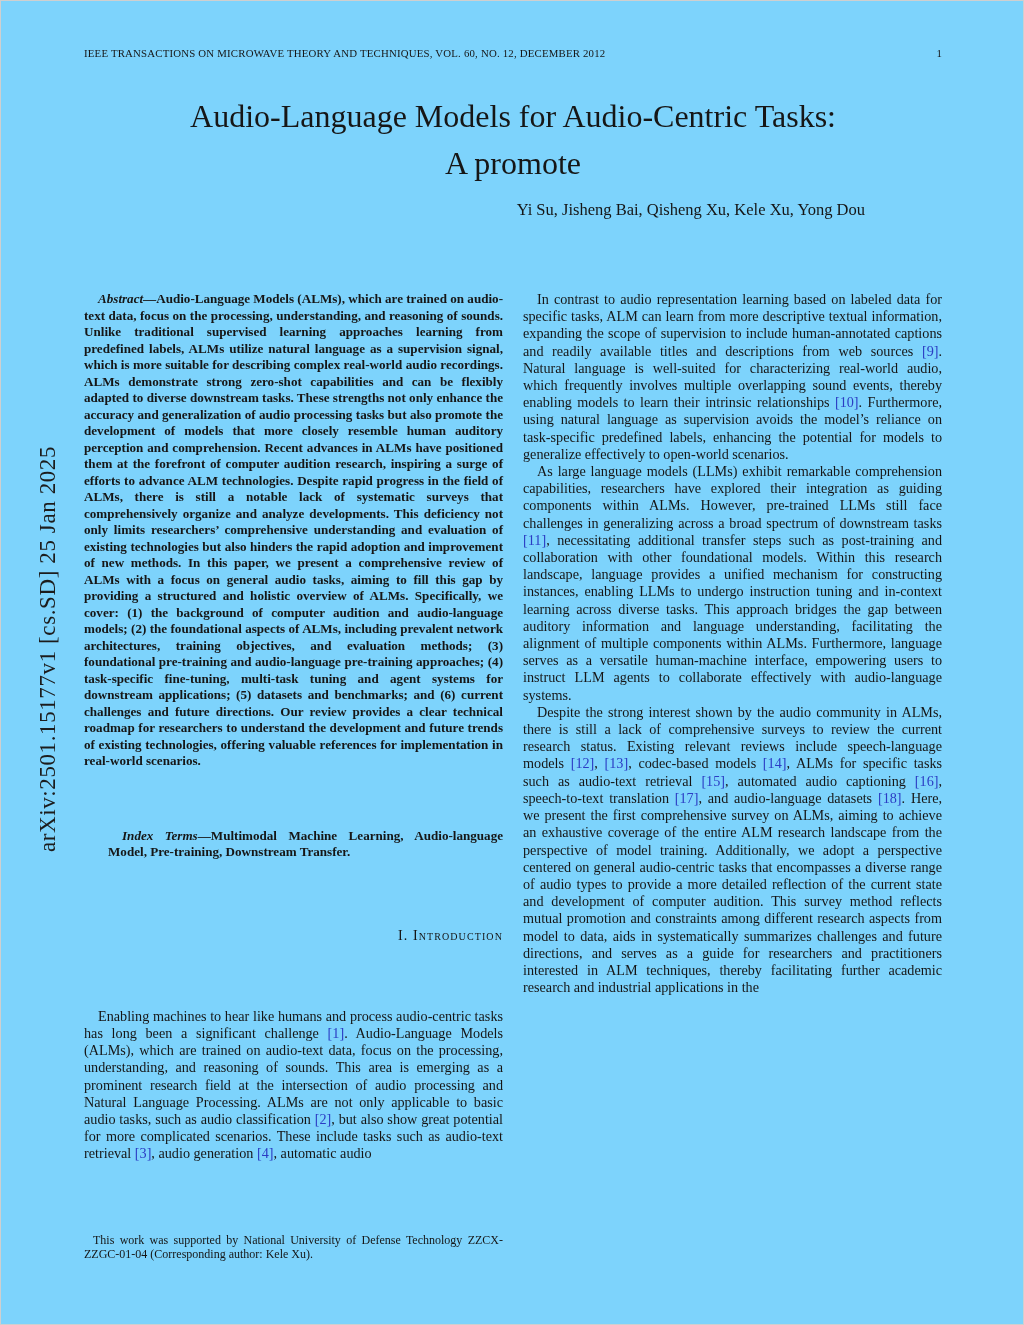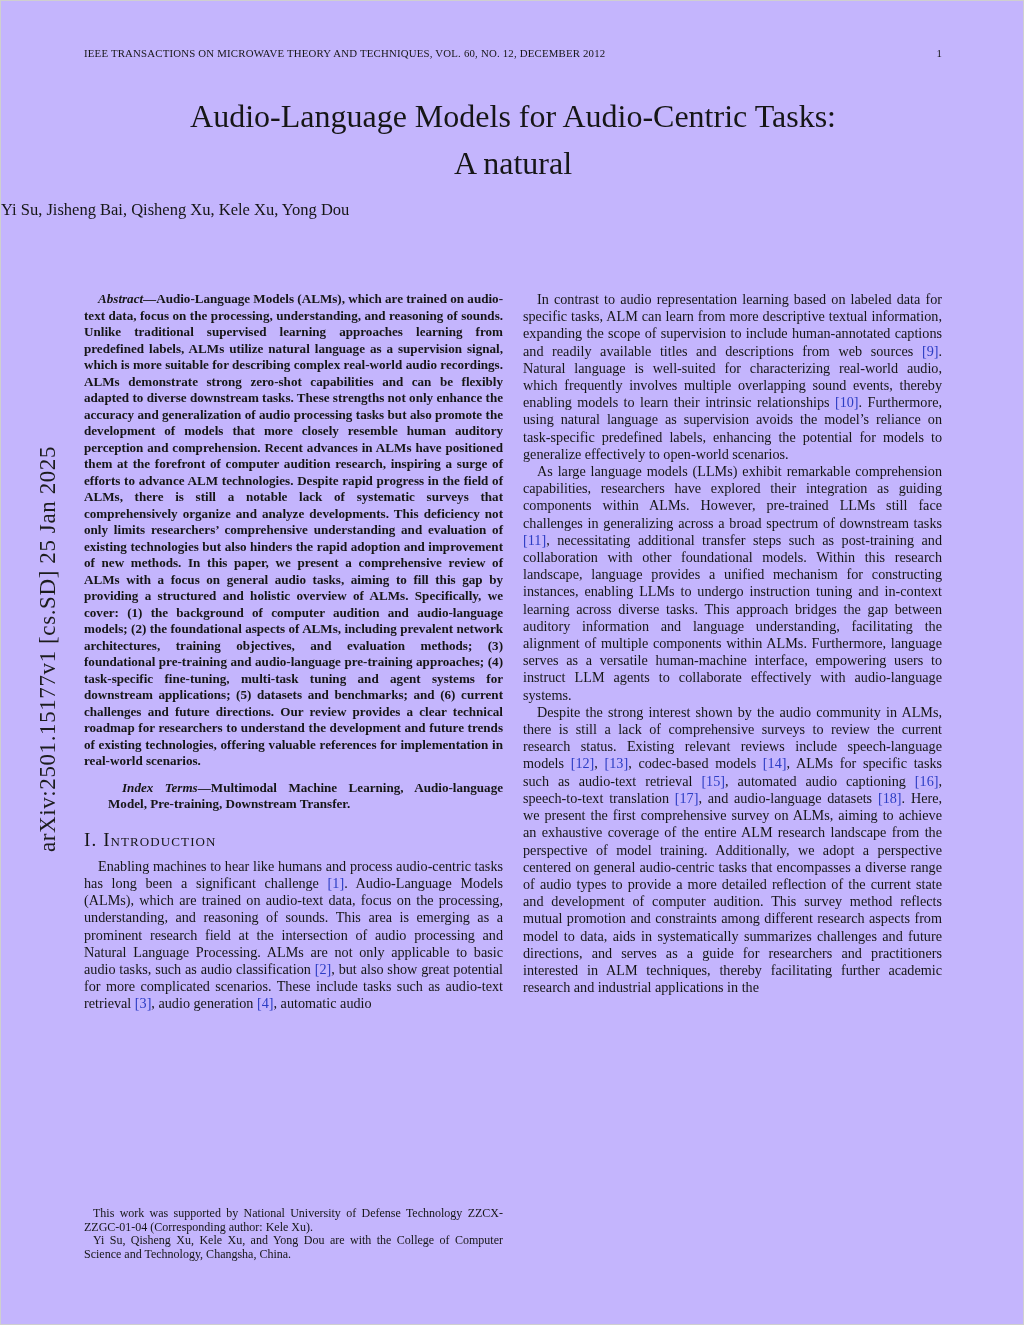--- a/index.html
+++ b/index.html
@@ -4,97 +4,96 @@
 <style>
   * { margin:0; padding:0; box-sizing:border-box; }
   html, body { background:#e9e9e9; }
   body {
     width:1024px; height:1325px;
     font-family:"Liberation Serif","DejaVu Serif",serif;
     color:#161616;
   }
   .page {
     position:relative; width:1024px; height:1325px;
-    background:#c4b5fd; border:1px solid #cfcfcf; overflow:hidden;
+    background:#7dd3fc; border:1px solid #cfcfcf; overflow:hidden;
   }
   .running-header {
     position:absolute; top:46px; left:83px; width:858px;
     display:flex; justify-content:space-between;
     font-size:10.8px; letter-spacing:0.2px; white-space:nowrap;
   }
   .paper-title {
     position:absolute; top:92px; left:0; width:1024px;
     text-align:center; font-size:32px; font-weight:normal; line-height:47px;
   }
   .authors {
     position:absolute; top:199px; left:0; width:864px;
-    text-align:left; font-size:16.5px;
+    text-align:right; font-size:16.5px;
   }
   .arxiv-watermark {
     position:absolute; top:648px; left:47px;
     transform:translate(-50%,-50%) rotate(-90deg);
     white-space:nowrap; font-size:23px; letter-spacing:0.6px; color:#1c1c1c;
   }
   .columns {
     position:absolute; top:290px; left:83px; width:858px;
     display:flex; gap:20px;
   }
   .col {
     width:419px; text-align:justify;
     font-size:14.2px; line-height:17.2px;
-    hyphens:auto; -webkit-hyphens:auto;
+    hyphens:auto;gap:48px; -webkit-hyphens:auto;
   }
   .col.left { display:flex; flex-direction:column; height:970px; }
   .abstract, .index-terms {
     font-weight:bold; font-size:13.1px; line-height:16.5px; text-indent:14px;
   }
   .index-terms { margin-top:10px;margin-left:24px; }
   .abs-label, .it-label { font-style:italic; }
   .section-heading {
-    text-align:left; text-indent:0;
+    text-align:right; text-indent:0;
     font-variant:small-caps; font-weight:normal;
-    font-size:19px; letter-spacing:1.1px;
-    margin-top:18px; margin-bottom:10px;
+    font-size:14px; letter-spacing:1.1px;
+    margin-top:18px; margin-bottom:16px;
   }
   .para { text-indent:14px; }
   .para.noindent { text-indent:0; }
   .footnotes { margin-top:auto; font-size:12px; line-height:13.4px; }
   .footnotes p { text-indent:9px; }
   .cite { color:var(--cite-color, #2b3cc4); }
 </style>
 </head>
 <body>
 
 <div class="page">
 
   <div class="running-header">
     <span>IEEE TRANSACTIONS ON MICROWAVE THEORY AND TECHNIQUES, VOL. 60, NO. 12, DECEMBER 2012</span>
     <span>1</span>
   </div>
 
   <div class="arxiv-watermark">arXiv:2501.15177v1  [cs.SD]  25 Jan 2025</div>
 
-  <h1 class="paper-title"><span>Audio-Language Models for Audio-Centric Tasks:</span><br><span>A natural</span></h1>
+  <h1 class="paper-title"><span>Audio-Language Models for Audio-Centric Tasks:</span><br><span>A promote</span></h1>
 
   <div class="authors">Yi Su, Jisheng Bai, Qisheng Xu, Kele Xu, Yong Dou</div>
 
   <div class="columns">
 
     <div class="col left">
       <p class="abstract"><span class="abs-label">Abstract</span><span>—Audio-Language Models (ALMs), which are trained on audio-text data, focus on the processing, understanding, and reasoning of sounds. Unlike traditional supervised learning approaches learning from predefined labels, ALMs utilize natural language as a supervision signal, which is more suitable for describing complex real-world audio recordings. ALMs demonstrate strong zero-shot capabilities and can be flexibly adapted to diverse downstream tasks. These strengths not only enhance the accuracy and generalization of audio processing tasks but also promote the development of models that more closely resemble human auditory perception and comprehension. Recent advances in ALMs have positioned them at the forefront of computer audition research, inspiring a surge of efforts to advance ALM technologies. Despite rapid progress in the field of ALMs, there is still a notable lack of systematic surveys that comprehensively organize and analyze developments. This deficiency not only limits researchers’ comprehensive understanding and evaluation of existing technologies but also hinders the rapid adoption and improvement of new methods. In this paper, we present a comprehensive review of ALMs with a focus on general audio tasks, aiming to fill this gap by providing a structured and holistic overview of ALMs. Specifically, we cover: (1) the background of computer audition and audio-language models; (2) the foundational aspects of ALMs, including prevalent network architectures, training objectives, and evaluation methods; (3) foundational pre-training and audio-language pre-training approaches; (4) task-specific fine-tuning, multi-task tuning and agent systems for downstream applications; (5) datasets and benchmarks; and (6) current challenges and future directions. Our review provides a clear technical roadmap for researchers to understand the development and future trends of existing technologies, offering valuable references for implementation in real-world scenarios.</span></p>
 
       <p class="index-terms"><span class="it-label">Index Terms</span><span>—Multimodal Machine Learning, Audio-language Model, Pre-training, Downstream Transfer.</span></p>
 
       <h2 class="section-heading">I. Introduction</h2>
 
       <p class="para">Enabling machines to hear like humans and process audio-centric tasks has long been a significant challenge <span class="cite">[1]</span>. Audio-Language Models (ALMs), which are trained on audio-text data, focus on the processing, understanding, and reasoning of sounds. This area is emerging as a prominent research field at the intersection of audio processing and Natural Language Processing. ALMs are not only applicable to basic audio tasks, such as audio classification <span class="cite">[2]</span>, but also show great potential for more complicated scenarios. These include tasks such as audio-text retrieval <span class="cite">[3]</span>, audio generation <span class="cite">[4]</span>, automatic audio</p>
 
       <div class="footnotes">
         <p>This work was supported by National University of Defense Technology ZZCX-ZZGC-01-04 (Corresponding author: Kele Xu).</p>
-        <p>Yi Su, Qisheng Xu, Kele Xu, and Yong Dou are with the College of Computer Science and Technology, Changsha, China.</p>
       </div>
     </div>
 
     <div class="col right">
       <p class="para">In contrast to audio representation learning based on labeled data for specific tasks, ALM can learn from more descriptive textual information, expanding the scope of supervision to include human-annotated captions and readily available titles and descriptions from web sources <span class="cite">[9]</span>. Natural language is well-suited for characterizing real-world audio, which frequently involves multiple overlapping sound events, thereby enabling models to learn their intrinsic relationships <span class="cite">[10]</span>. Furthermore, using natural language as supervision avoids the model’s reliance on task-specific predefined labels, enhancing the potential for models to generalize effectively to open-world scenarios.</p>
       <p class="para">As large language models (LLMs) exhibit remarkable comprehension capabilities, researchers have explored their integration as guiding components within ALMs. However, pre-trained LLMs still face challenges in generalizing across a broad spectrum of downstream tasks <span class="cite">[11]</span>, necessitating additional transfer steps such as post-training and collaboration with other foundational models. Within this research landscape, language provides a unified mechanism for constructing instances, enabling LLMs to undergo instruction tuning and in-context learning across diverse tasks. This approach bridges the gap between auditory information and language understanding, facilitating the alignment of multiple components within ALMs. Furthermore, language serves as a versatile human-machine interface, empowering users to instruct LLM agents to collaborate effectively with audio-language systems.</p>
       <p class="para">Despite the strong interest shown by the audio community in ALMs, there is still a lack of comprehensive surveys to review the current research status. Existing relevant reviews include speech-language models <span class="cite">[12]</span>, <span class="cite">[13]</span>, codec-based models <span class="cite">[14]</span>, ALMs for specific tasks such as audio-text retrieval <span class="cite">[15]</span>, automated audio captioning <span class="cite">[16]</span>, speech-to-text translation <span class="cite">[17]</span>, and audio-language datasets <span class="cite">[18]</span>. Here, we present the first comprehensive survey on ALMs, aiming to achieve an exhaustive coverage of the entire ALM research landscape from the perspective of model training. Additionally, we adopt a perspective centered on general audio-centric tasks that encompasses a diverse range of audio types to provide a more detailed reflection of the current state and development of computer audition. This survey method reflects mutual promotion and constraints among different research aspects from model to data, aids in systematically summarizes challenges and future directions, and serves as a guide for researchers and practitioners interested in ALM techniques, thereby facilitating further academic research and industrial applications in the</p>
     </div>
 
   </div>

